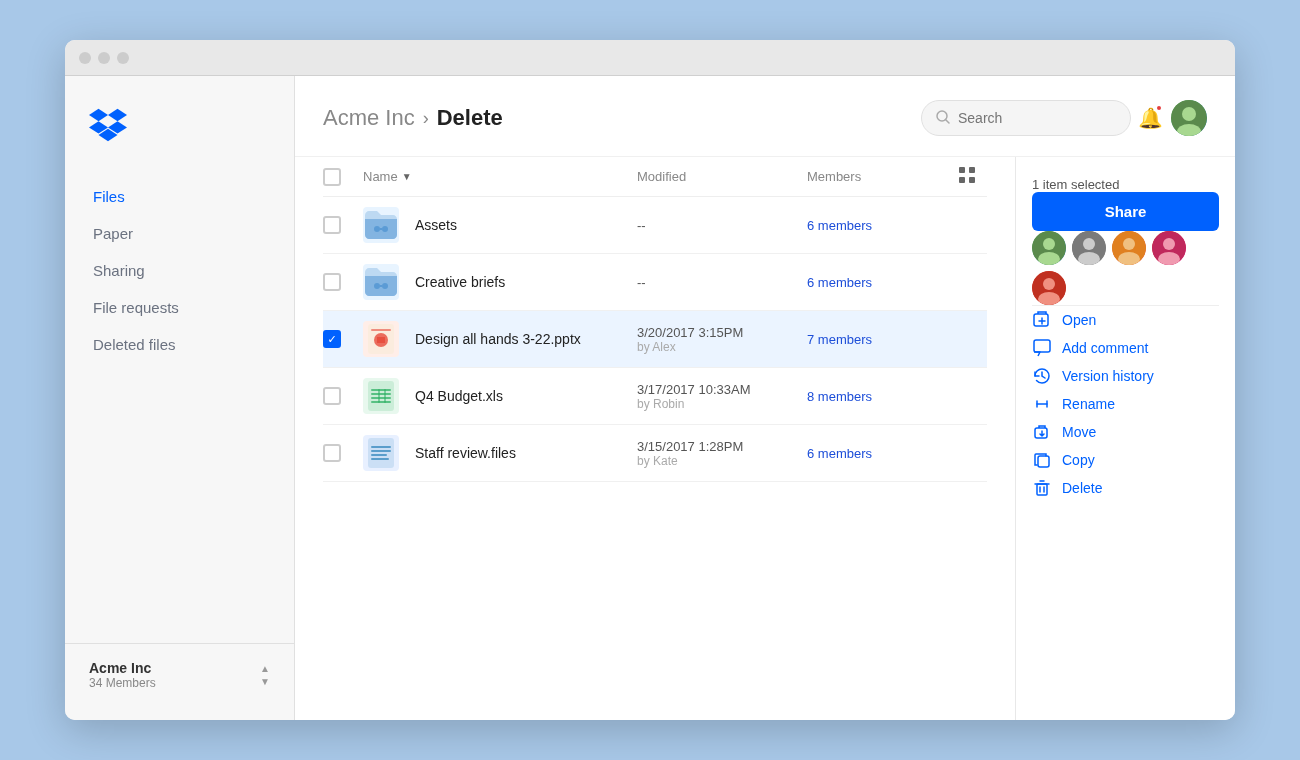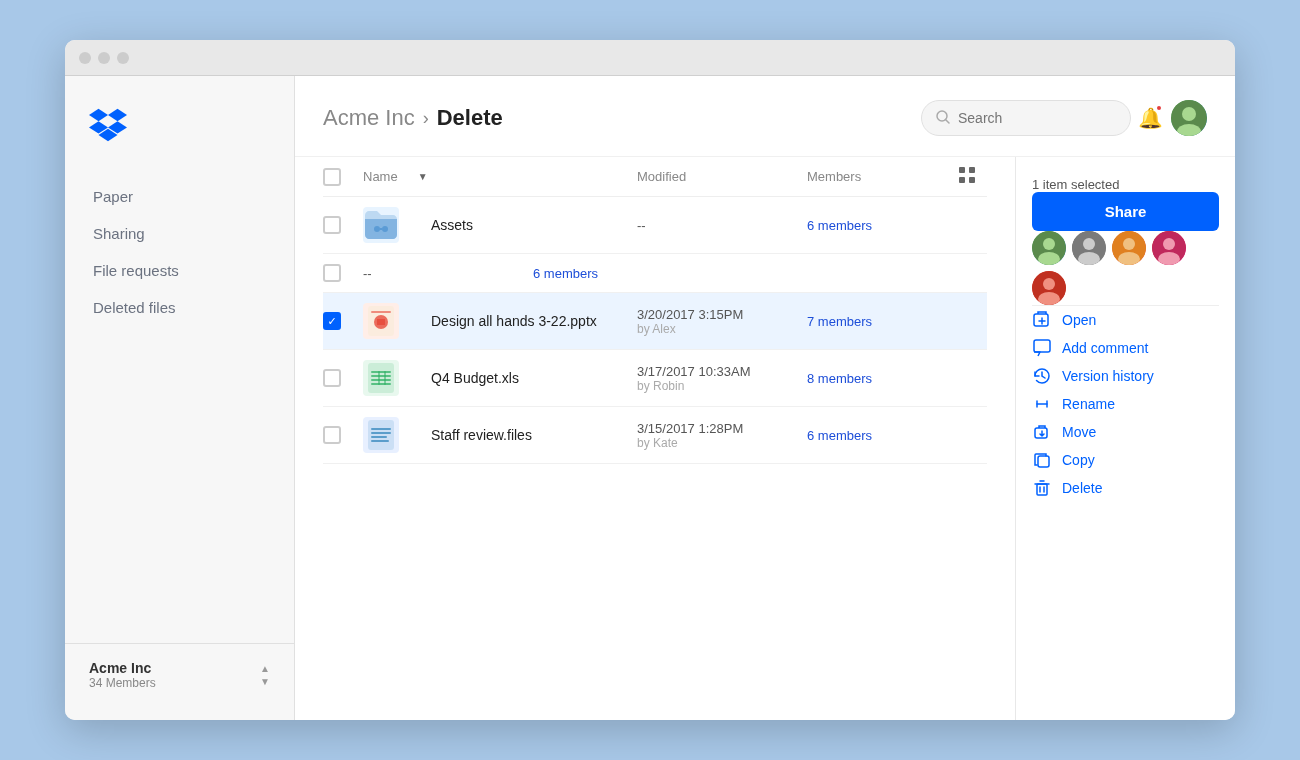--- a/index.html
+++ b/index.html
@@ -206,21 +206,21 @@
     }
     .table-header {
       display: flex;
       align-items: center;
       padding: 10px 0;
       border-bottom: 1px solid #eee;
       color: #888;
       font-size: 13px;
     }
     .col-check { width: 40px; flex-shrink: 0; }
-    .col-name { flex: 1; display: flex; align-items: center; gap: 20px; }
+    .col-name { flex: 1; display: flex; align-items: center; gap: 4px; }
     .col-modified { width: 170px; flex-shrink: 0; }
     .col-members { width: 140px; flex-shrink: 0; }
     .col-grid { width: 40px; flex-shrink: 0; text-align: center; }
     .sort-icon { color: #666; font-size: 10px; }
     .file-row {
       display: flex;
       align-items: center;
       padding: 10px 0;
       border-bottom: 1px solid #f0f0f0;
       cursor: pointer;
@@ -358,20 +358,21 @@
         <svg class="dropbox-logo" viewBox="0 0 40 38" fill="none" xmlns="http://www.w3.org/2000/svg">
           <path d="M10 2L20 8.5L10 15L0 8.5L10 2Z" fill="#0061FE"></path>
           <path d="M30 2L40 8.5L30 15L20 8.5L30 2Z" fill="#0061FE"></path>
           <path d="M0 21.5L10 15L20 21.5L10 28L0 21.5Z" fill="#0061FE"></path>
           <path d="M40 21.5L30 15L20 21.5L30 28L40 21.5Z" fill="#0061FE"></path>
           <path d="M10 29.5L20 23L30 29.5L20 36L10 29.5Z" fill="#0061FE"></path>
         </svg>
       </div>
 
       <div class="nav-items">
+        <div class="nav-item active">Files</div>
         <div class="nav-item">Paper</div>
         <div class="nav-item">Sharing</div>
         <div class="nav-item">File requests</div>
         <div class="nav-item">Deleted files</div>
       </div>
 
       <div class="sidebar-footer">
         <div class="sidebar-footer-text">
           <div class="company-name">Acme Inc</div>
           <div class="members-count">34 Members</div>
@@ -459,20 +460,32 @@
             <div class="col-modified">
               <div class="modified-date">--</div>
             </div>
             <div class="col-members file-members">6 members</div>
             <div class="col-grid"></div>
           </div>
 
           <div class="file-row">
             <div class="col-check">
               <div class="checkbox"></div>
+            </div>
+            <div class="col-name">
+              <div class="file-icon folder-blue">
+                <svg width="32" height="28" viewBox="0 0 32 28" fill="none">
+                  <path d="M0 4C0 2 2 0 4 0H12L16 4H28C30 4 32 6 32 8V24C32 26 30 28 28 28H4C2 28 0 26 0 24V4Z" fill="#5b9bd5" opacity="0.3"></path>
+                  <path d="M0 8H32V24C32 26 30 28 28 28H4C2 28 0 26 0 24V8Z" fill="#5b9bd5" opacity="0.6"></path>
+                  <circle cx="12" cy="18" r="3" fill="#5b9bd5"></circle>
+                  <circle cx="20" cy="18" r="3" fill="#5b9bd5"></circle>
+                  <line x1="15" y1="18" x2="17" y2="18" stroke="#5b9bd5" stroke-width="2"></line>
+                </svg>
+              </div>
+              <span class="file-name">Creative briefs</span>
             </div>
             <div class="col-modified">
               <div class="modified-date">--</div>
             </div>
             <div class="col-members file-members">6 members</div>
             <div class="col-grid"></div>
           </div>
 
           <div class="file-row selected">
             <div class="col-check">

